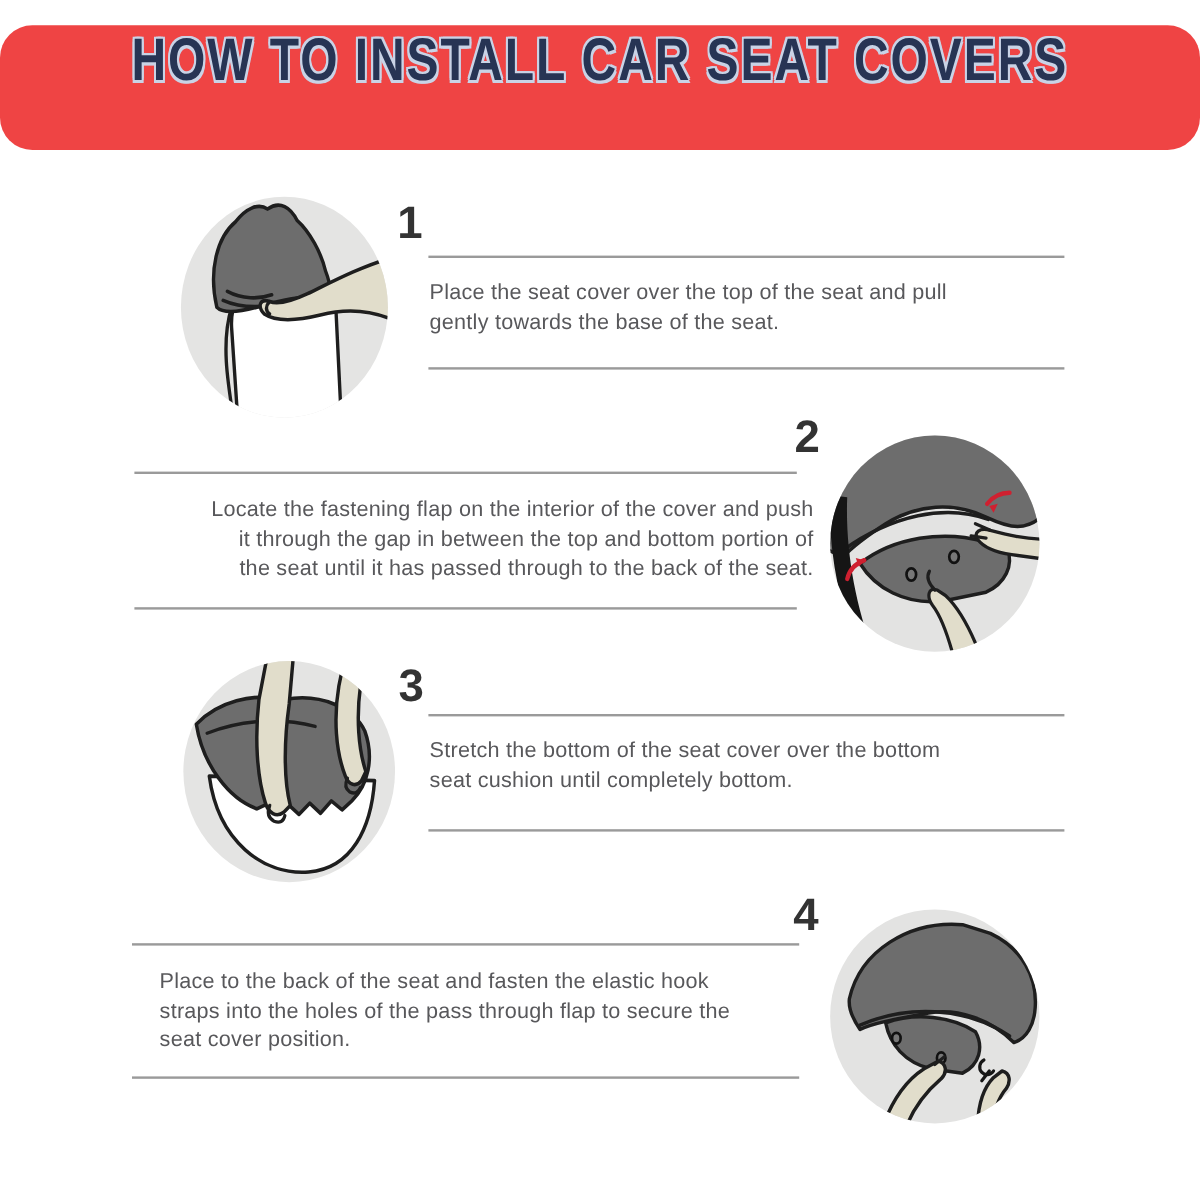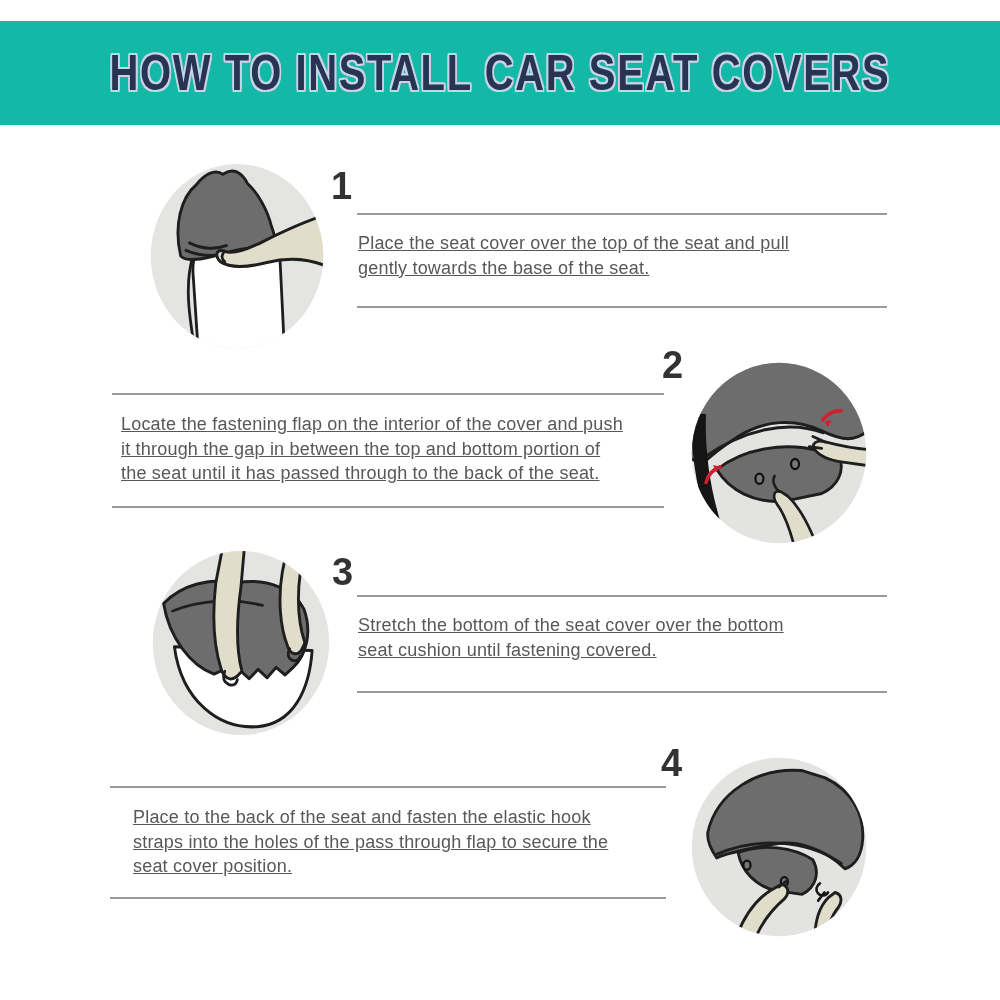--- a/index.html
+++ b/index.html
@@ -5,57 +5,57 @@
   html,body { margin:0; padding:0; background:#ffffff; }
   #page {
     position:relative; width:1000px; height:1000px; margin:0 auto;
     background:#ffffff; overflow:hidden;
     font-family:"Liberation Sans", sans-serif;
   }
 
   
   .header-bar {
     position:absolute; top:21px; left:0; width:1000px; height:104px;
-    background:#14b8a6; display:flex; align-items:center; justify-content:center;
+    background:#ef4444; display:flex; justify-content:center;border-radius:27px;
   }
   .header-title {
     display:inline-block; white-space:nowrap;
     font-size:50px; font-weight:700; letter-spacing:2px;
     color:#273454; transform:scaleX(0.8); transform-origin:center;
     text-shadow:
       -2px -2px 0 #c9d3e6,  2px -2px 0 #c9d3e6,
       -2px  2px 0 #c9d3e6,  2px  2px 0 #c9d3e6,
       -2px  0   0 #c9d3e6,  2px  0   0 #c9d3e6,
        0   -2px 0 #c9d3e6,  0    2px 0 #c9d3e6;
   }
 
   
   .step-num {
     position:absolute; font-size:38px; line-height:1; font-weight:800; color:#333333;
   }
   .rule { position:absolute; height:2px; background:#9a9a9a; }
   .step-text {
     position:absolute; font-size:18px; line-height:24.5px; letter-spacing:0.2px;
-    color:#58585b; white-space:pre-line;text-decoration:underline;
+    color:#58585b; white-space:pre-line;
   }
   .illus { position:absolute; }
   .illus svg { display:block; width:100%; height:100%; }
 
   
   .s1-circle { left:149px; top:162px; width:176px; height:188px; }
   .s1-num    { left:331px; top:167px; }
   .s1-line-a { left:357px; top:213px; width:530px; }
   .s1-text   { left:358px; top:231px; width:520px; }
   .s1-line-b { left:357px; top:306px; width:530px; }
 
   
   .s2-num    { left:662px; top:346px; }
   .s2-circle { left:690px; top:361px; width:178px; height:184px; }
   .s2-line-a { left:112px; top:393px; width:552px; }
-  .s2-text   { left:121px; top:412px; width:545px; }
+  .s2-text   { left:133px; top:412px; width:545px;text-align:right; }
   .s2-line-b { left:112px; top:506px; width:552px; }
 
   
   .s3-circle { left:151px; top:549px; width:180px; height:188px; }
   .s3-num    { left:332px; top:553px; }
   .s3-line-a { left:357px; top:595px; width:530px; }
   .s3-text   { left:358px; top:613px; width:520px; }
   .s3-line-b { left:357px; top:691px; width:530px; }
 
   
@@ -152,21 +152,21 @@
           <path d="M80,-4 L72,36 C68,70 70,104 78,128 C81,137 88,141 95,136 L101,130 C95,108 95,74 100,40 L104,-4 Z" fill="#e1ddcb" stroke="#1e1e1e" stroke-width="3.2"></path>
           <path d="M82,130 q-4,10 4,14 q8,3 10,-5" fill="none" stroke="#1e1e1e" stroke-width="3"></path>
           <path d="M152,-4 L146,24 C141,52 143,82 152,104 C155,112 162,114 167,108 L171,100 C164,80 162,52 166,24 L170,-4 Z" fill="#e1ddcb" stroke="#1e1e1e" stroke-width="3.2"></path>
           <path d="M154,106 q-4,8 2,12 q7,3 10,-4" fill="none" stroke="#1e1e1e" stroke-width="3"></path>
         </g>
       </svg>
     </div>
     <div class="step-num s3-num">3</div>
     <div class="rule s3-line-a"></div>
     <div class="step-text s3-text">Stretch the bottom of the seat cover over the bottom
-seat cushion until fastening covered.</div>
+seat cushion until completely bottom.</div>
     <div class="rule s3-line-b"></div>
   </section>
 
   <section>
     <div class="step-num s4-num">4</div>
     <div class="illus s4-circle">
       <svg viewBox="0 0 200 200" preserveAspectRatio="none">
         <defs>
             <clipPath id="c4">
               <circle cx="100" cy="100" r="98"></circle>

